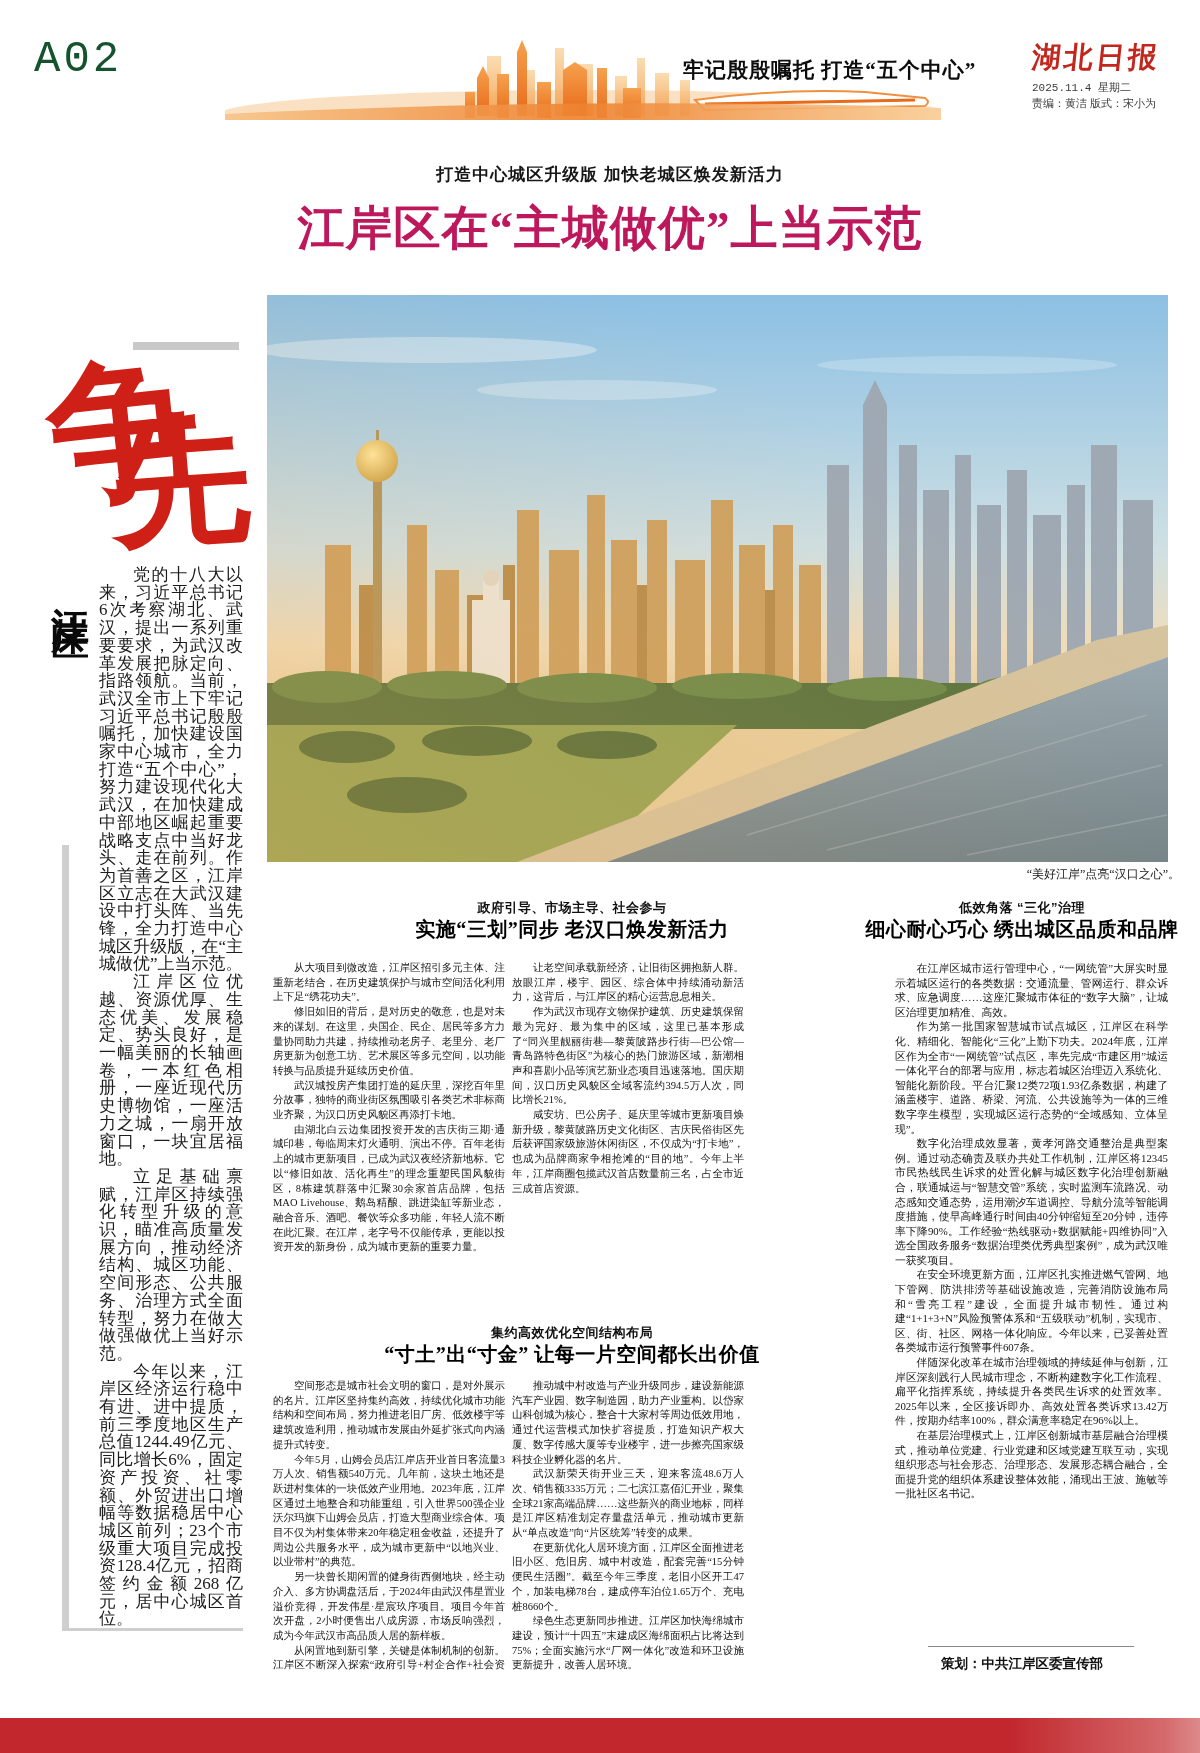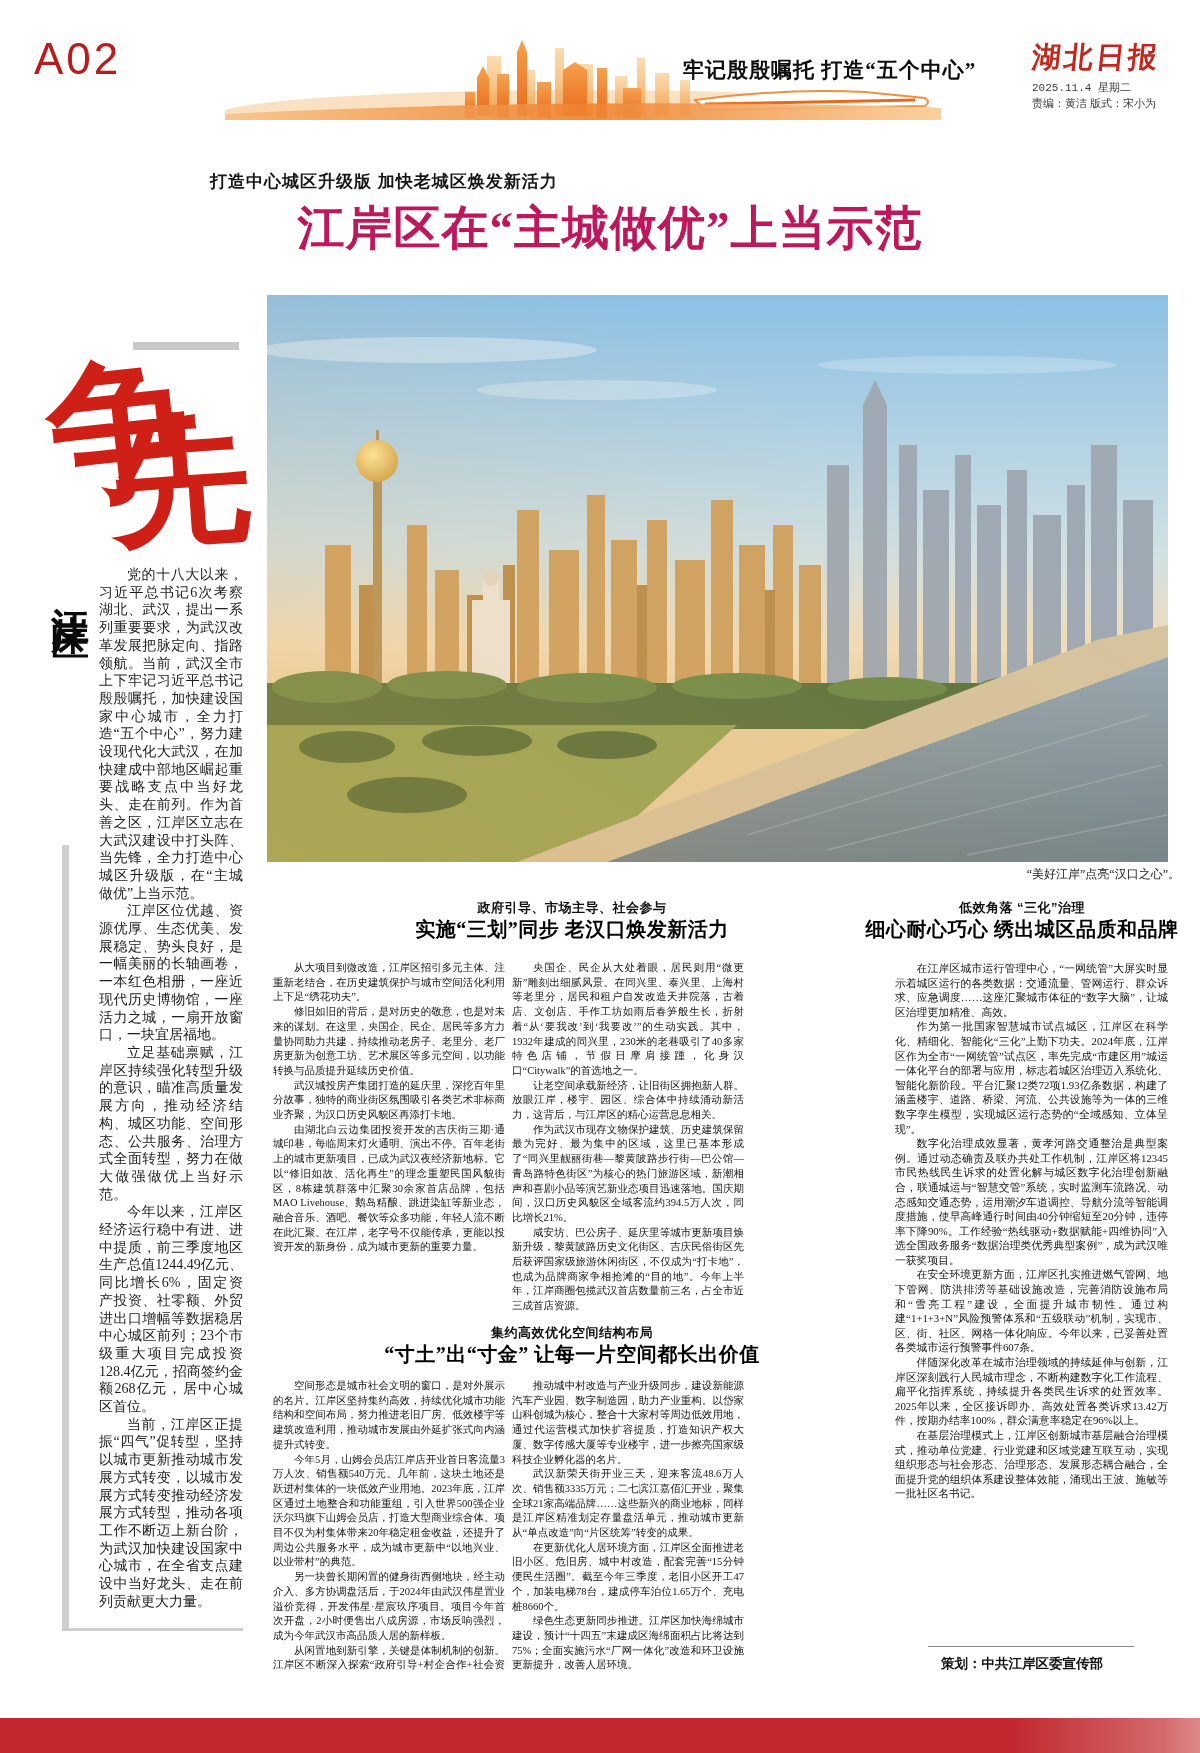--- a/index.html
+++ b/index.html
@@ -1,54 +1,54 @@
 <!DOCTYPE html>
 <html><head>
 <meta charset="utf-8">
 <style>
   html,body{margin:0;padding:0;background:#ffffff;}
   #page{position:relative;width:1200px;height:1753px;background:#fff;overflow:hidden;
         font-family:"Liberation Serif","DejaVu Serif",serif;color:#111;}
   .abs{position:absolute;}
 
   
-  .pagenum{left:34px;top:34px;font-family:Liberation Sans, sans-serif;
-           font-size:44px;color:#b91c1c;letter-spacing:3px;}
+  .pagenum{left:34px;top:34px;font-family:Liberation Mono, monospace;
+           font-size:44px;color:#14532d;letter-spacing:3px;}
   .banner{left:225px;top:18px;width:716px;height:102px;}
   .banner svg{position:absolute;left:0;top:0;}
   .banner-title{position:absolute;left:100px;top:-4px;font-size:52px;font-weight:900;
     color:#d4251a;letter-spacing:4px;text-shadow:2px 2px 0 rgba(243,160,60,.35);white-space:nowrap;}
   .banner-sub{position:absolute;left:458px;top:38px;font-size:21px;font-weight:700;color:#0d0d0d;
     letter-spacing:1px;white-space:nowrap;}
   .masthead{left:1032px;top:38px;font-size:29px;font-weight:900;color:#c2271e;
     letter-spacing:3px;transform:skewX(-6deg);white-space:nowrap;}
   .publine{left:1032px;top:80px;font-family:Liberation Mono, monospace;font-size:11px;color:#3a3a3a;}
   .publine2{left:1032px;top:96px;font-family:"Liberation Sans",sans-serif;font-size:11px;color:#3a3a3a;}
 
   
-  .hl-kicker{left:210px;top:170px;width:800px;font-family:"Liberation Sans",sans-serif;
+  .hl-kicker{left:210px;top:163px;width:800px;text-align:center;font-family:"Liberation Sans",sans-serif;
     font-weight:700;font-size:17px;color:#161616;letter-spacing:1px;}
   .hl-title{left:170px;top:197px;width:880px;text-align:center;font-size:47px;font-weight:900;
     color:#be185d;letter-spacing:1px;white-space:nowrap;}
 
   
   .photo{left:267px;top:295px;width:901px;height:567px;overflow:hidden;}
   .caption{left:880px;top:866px;width:300px;text-align:right;font-size:12px;color:#1a1a1a;}
 
   
   .corner-bar{left:133px;top:342px;width:106px;height:8px;background:#c9c9c9;}
   .callig{color:#ce2017;font-weight:900;line-height:1;font-family:"Liberation Serif",serif;}
   .callig1{left:48px;top:356px;font-size:152px;transform:rotate(-6deg);}
   .callig2{left:110px;top:412px;font-size:140px;transform:rotate(-4deg);}
   .vlabel{left:44px;top:578px;writing-mode:vertical-rl;font-size:38px;font-weight:900;
     letter-spacing:8px;color:#0a0a0a;}
   .vrule{left:62px;top:845px;width:7px;height:783px;background:#cfcfcf;}
   .bottomrule{left:62px;top:1628px;width:181px;height:3px;background:#cfcfcf;}
   .sidebar-text{left:99px;top:566px;width:144px;height:1060px;overflow:hidden;}
-  .sidebar-text p{margin:0;font-size:14px;line-height:17.7px;text-indent:2em;
+  .sidebar-text p{margin:0;font-size:17px;line-height:17.7px;text-indent:2em;
     text-align:justify;color:#1c1c1c;}
 
   
   .art-kicker{text-align:center;font-family:"Liberation Sans",sans-serif;font-weight:700;
     font-size:13px;color:#111;letter-spacing:.5px;}
   .art-title{text-align:center;font-size:20px;font-weight:900;color:#000;letter-spacing:.5px;white-space:nowrap;}
   .art1-kicker{left:372px;top:899px;width:400px;}
   .art1-title{left:322px;top:916px;width:500px;}
   .art3-kicker{left:872px;top:899px;width:300px;}
   .art3-title{left:842px;top:916px;width:360px;}
@@ -247,21 +247,20 @@
 
   <div class="abs art-kicker art1-kicker">政府引导、市场主导、社会参与</div>
   <div class="abs art-title art1-title">实施“三划”同步 老汉口焕发新活力</div>
   <div class="abs col a1c1">
     <p>从大项目到微改造，江岸区招引多元主体、注重新老结合，在历史建筑保护与城市空间活化利用上下足“绣花功夫”。</p>
     <p>修旧如旧的背后，是对历史的敬意，也是对未来的谋划。在这里，央国企、民企、居民等多方力量协同助力共建，持续推动老房子、老里分、老厂房更新为创意工坊、艺术展区等多元空间，以功能转换与品质提升延续历史价值。</p>
     <p>武汉城投房产集团打造的延庆里，深挖百年里分故事，独特的商业街区氛围吸引各类艺术非标商业齐聚，为汉口历史风貌区再添打卡地。</p>
     <p>由湖北白云边集团投资开发的吉庆街三期·通城印巷，每临周末灯火通明、演出不停。百年老街上的城市更新项目，已成为武汉夜经济新地标。它以“修旧如故、活化再生”的理念重塑民国风貌街区，8栋建筑群落中汇聚30余家首店品牌，包括MAO Livehouse、鹅岛精酿、跳进染缸等新业态，融合音乐、酒吧、餐饮等众多功能，年轻人流不断在此汇聚。在江岸，老字号不仅能传承，更能以投资开发的新身份，成为城市更新的重要力量。</p>
   </div>
   <div class="abs col a1c2">
-    <p>央国企、民企从大处着眼，居民则用“微更新”雕刻出细腻风景。在同兴里、泰兴里、上海村等老里分，居民和租户自发改造天井院落，古着店、文创店、手作工坊如雨后春笋般生长，折射着“从‘要我改’到‘我要改’”的生动实践。其中，1932年建成的同兴里，230米的老巷吸引了40多家特色店铺，节假日摩肩接踵，化身汉口“Citywalk”的首选地之一。</p>
     <p>让老空间承载新经济，让旧街区拥抱新人群。放眼江岸，楼宇、园区、综合体中持续涌动新活力，这背后，与江岸区的精心运营息息相关。</p>
     <p>作为武汉市现存文物保护建筑、历史建筑保留最为完好、最为集中的区域，这里已基本形成了“同兴里靓丽街巷—黎黄陂路步行街—巴公馆—青岛路特色街区”为核心的热门旅游区域，新潮相声和喜剧小品等演艺新业态项目迅速落地。国庆期间，汉口历史风貌区全域客流约394.5万人次，同比增长21%。</p>
     <p>咸安坊、巴公房子、延庆里等城市更新项目焕新升级，黎黄陂路历史文化街区、吉庆民俗街区先后获评国家级旅游休闲街区，不仅成为“打卡地”，也成为品牌商家争相抢滩的“目的地”。今年上半年，江岸商圈包揽武汉首店数量前三名，占全市近三成首店资源。</p>
   </div>
 
   <div class="abs art-kicker art2-kicker">集约高效优化空间结构布局</div>
   <div class="abs art-title art2-title">“寸土”出“寸金” 让每一片空间都长出价值</div>
   <div class="abs col a2c1">
     <p>空间形态是城市社会文明的窗口，是对外展示的名片。江岸区坚持集约高效，持续优化城市功能结构和空间布局，努力推进老旧厂房、低效楼宇等建筑改造利用，推动城市发展由外延扩张式向内涵提升式转变。</p>
     <p>今年5月，山姆会员店江岸店开业首日客流量3万人次、销售额540万元。几年前，这块土地还是跃进村集体的一块低效产业用地。2023年底，江岸区通过土地整合和功能重组，引入世界500强企业沃尔玛旗下山姆会员店，打造大型商业综合体。项目不仅为村集体带来20年稳定租金收益，还提升了周边公共服务水平，成为城市更新中“以地兴业、以业带村”的典范。</p>

